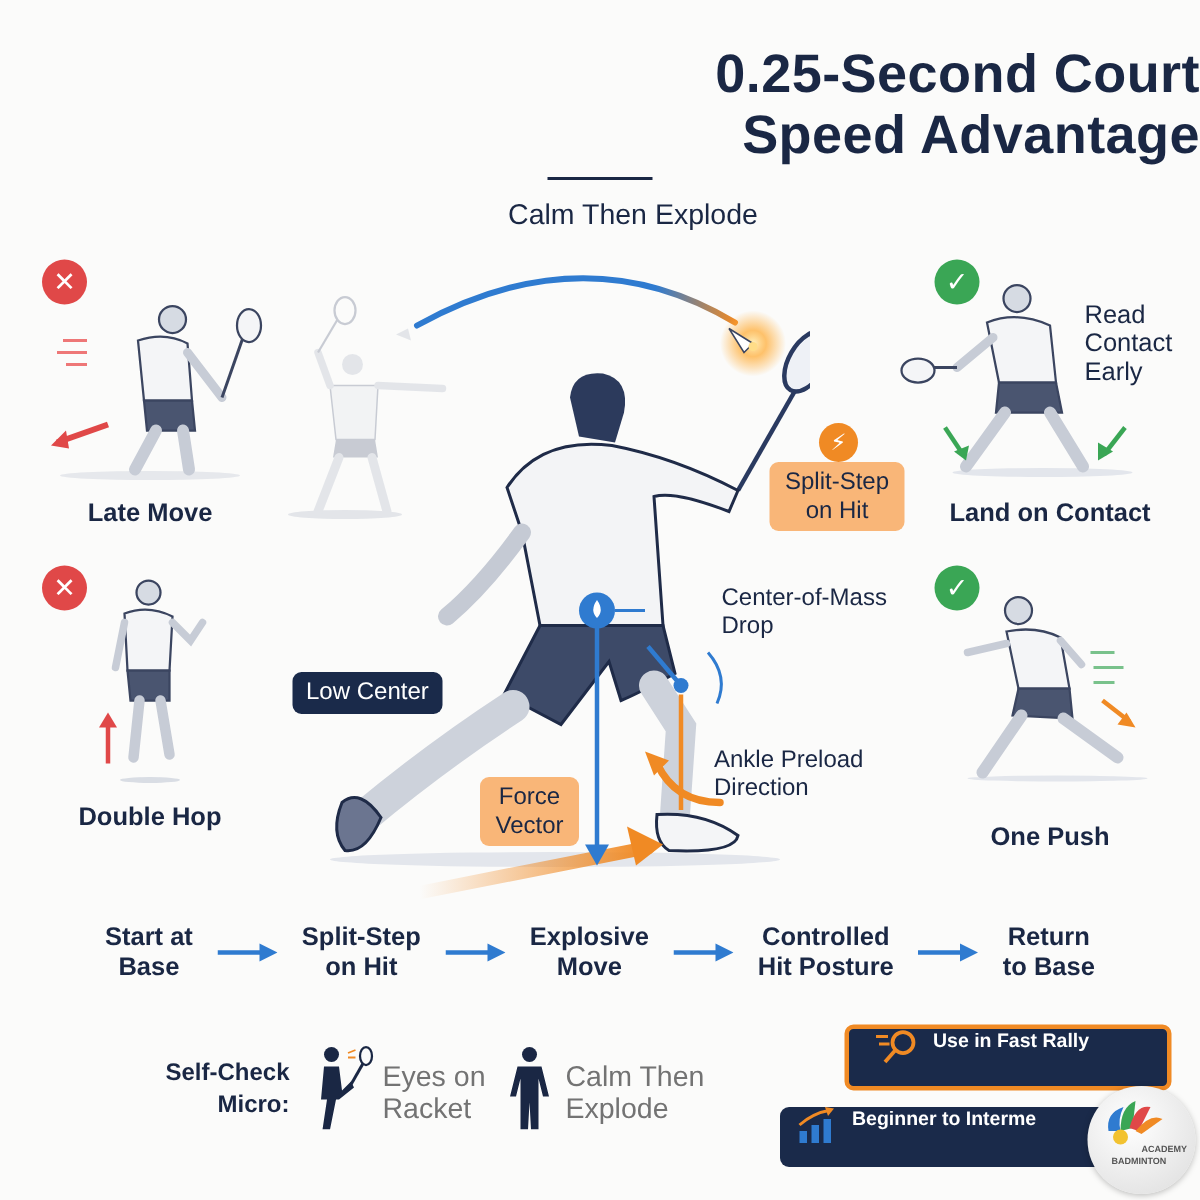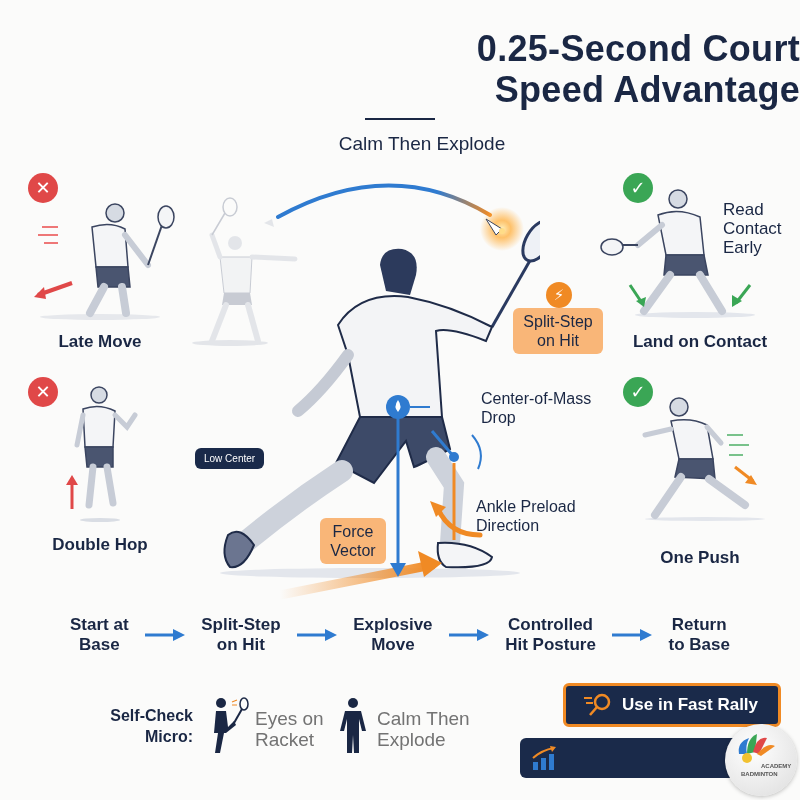--- a/index.html
+++ b/index.html
@@ -12,30 +12,30 @@
   .subtitle { left: 0; width: 800px; top: 133px; text-align: center; font-size: 19px; color: #1a2744; padding-left: 44px; }
 
   .badge { width: 30px; height: 30px; border-radius: 50%; display: flex; align-items: center; justify-content: center; color: #fff; font-size: 18px; font-weight: 700; }
   .badge.bad { background: #e04848; }
   .badge.good { background: #3aa655; }
 
   .panel-label { font-weight: 700; font-size: 17px; color: #1a2744; text-align: center; }
   .side-note { font-size: 16px; line-height: 19px; color: #1a2744; }
 
   .callout-orange { background: #f9b678; border-radius: 6px; color: #1a2744; font-size: 16px; line-height: 19px; text-align: center; padding: 4px 8px; }
-  .callout-dark { background: #1a2a4a; border-radius: 6px; color: #fff; font-size: 10px; padding: 5px 9px; }
+  .callout-dark { background: #1a2a4a; border-radius: 6px; color: #fff; font-size: 16px; padding: 5px 9px; }
 
   .flow { left: 70px; top: 615px; width: 660px; display: flex; align-items: center; justify-content: space-between; }
   .flow-step { font-weight: 700; font-size: 17px; line-height: 20px; text-align: center; color: #1a2744; }
   .flow-arrow { width: 40px; height: 14px; }
 
   .selfcheck-label { left: 78px; top: 705px; width: 115px; text-align: right; font-weight: 700; font-size: 16px; line-height: 21px; color: #1a2744; }
   .sc-item { font-size: 19px; line-height: 21px; color: #737373; }
 
-  .pill { display: flex; align-items: center; gap: 10px; color: #fff; font-weight: 700; font-size: 17px; border-radius: 6px; }
+  .pill { display: flex; align-items: flex-start; gap: 10px; color: #fff; font-weight: 700; font-size: 13px; border-radius: 6px; }
   .pill.rally { left: 563px; top: 683px; width: 218px; height: 44px; background: #1a2a4a; border: 3px solid #f08a24; padding-left: 18px; }
   .pill.level { left: 520px; top: 738px; width: 230px; height: 40px; background: #1a2a4a; padding-left: 12px; overflow: hidden; }
   .logo { left: 725px; top: 724px; width: 72px; height: 72px; border-radius: 50%; background: radial-gradient(circle at 40% 35%, #ffffff, #dcdcdc); box-shadow: 0 1px 4px rgba(0,0,0,0.25); }
 </style>
 </head>
 <body>
 
 <div class="abs title">
   <div>0.25-Second Court</div>
   <div>Speed Advantage</div>
@@ -281,20 +281,21 @@
   <span>Use in Fast Rally</span>
 </div>
 <div class="abs pill level">
   <svg width="26" height="24" viewBox="0 0 26 24">
     <rect x="1" y="16" width="5" height="8" fill="#2f7bd0"></rect>
     <rect x="9" y="12" width="5" height="12" fill="#2f7bd0"></rect>
     <rect x="17" y="8" width="5" height="16" fill="#2f7bd0"></rect>
     <path d="M1 12 Q10 4 22 2" stroke="#f08a24" stroke-width="2" fill="none"></path>
     <polygon points="24,1 18,0 20,6" fill="#f08a24"></polygon>
   </svg>
+  <span style="white-space:nowrap;">Beginner to Interme</span>
 </div>
 
 <div class="abs logo">
   <svg width="72" height="72" viewBox="0 0 72 72">
     <path d="M14 30 Q12 18 24 14 Q20 22 22 30 Z" fill="#2f7bd0"></path>
     <path d="M22 30 Q22 14 32 10 L30 28 Z" fill="#3aa655"></path>
     <path d="M28 28 Q32 12 42 14 L34 30 Z" fill="#e04848"></path>
     <path d="M32 30 Q42 18 50 22 L36 32 Z" fill="#f08a24"></path>
     <circle cx="22" cy="34" r="5" fill="#f2c230"></circle>
     <text x="36" y="44" font-size="6" fill="#555" font-family="Liberation Sans, sans-serif" font-weight="700">ACADEMY</text>

